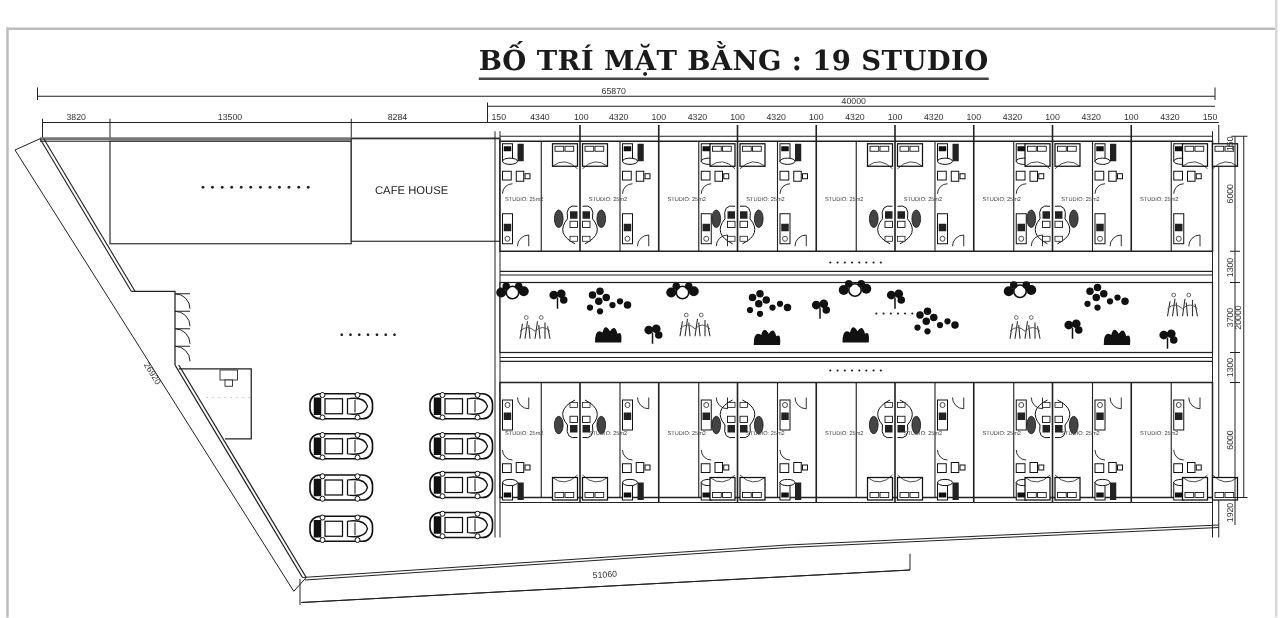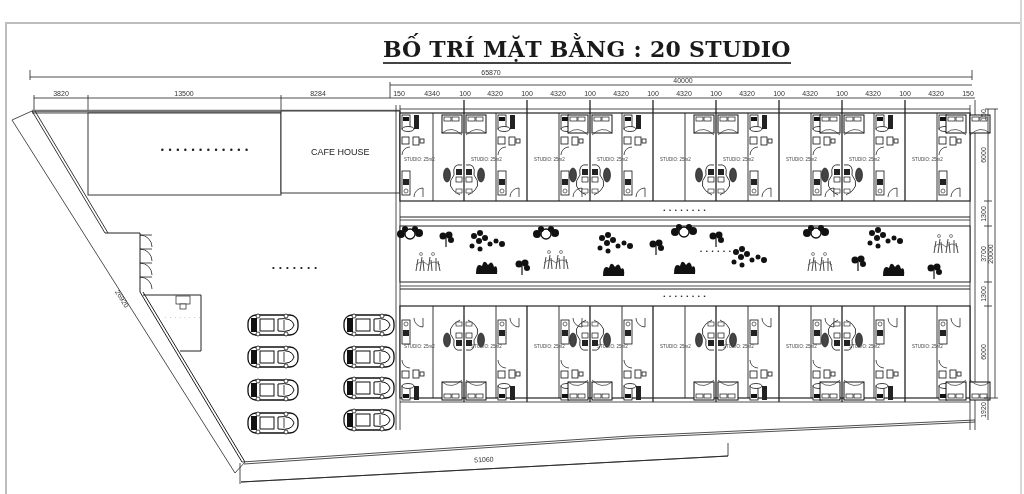--- a/index.html
+++ b/index.html
@@ -2,29 +2,29 @@
 <html><head>
 <meta charset="utf-8">
 <style>
   html,body{margin:0;padding:0;background:#ffffff;}
   body{width:1024px;height:494px;position:relative;overflow:hidden;font-family:"Liberation Sans",sans-serif;}
   .frame{position:absolute;left:5px;top:22px;width:1014px;height:472px;border-left:2px solid #bdbdbd;border-top:2px solid #bdbdbd;}
   .rframe{position:absolute;right:2px;top:0;width:2px;height:494px;background:#d8d8d8;}
   .title{position:absolute;left:383px;top:36px;font-family:"DejaVu Serif","Liberation Serif",serif;font-weight:bold;font-size:22px;color:#1a1a1a;letter-spacing:0.3px;border-bottom:2px solid #444;line-height:26px;white-space:nowrap;}
   svg{position:absolute;left:0;top:0;}
   .dim{font-family:"Liberation Sans",sans-serif;font-size:7px;fill:#333;}
-  .cafe{position:absolute;left:311px;top:147px;font-size:9px;color:#222;}
+  .cafe{position:absolute;left:300px;top:147px;font-size:9px;color:#222;}
 </style>
 </head>
 <body>
 
 <div class="frame"></div>
 <div class="rframe"></div>
 
-<div class="title">BỐ TRÍ MẶT BẰNG : 20 STUDIO</div>
+<div class="title">BỐ TRÍ MẶT BẰNG : 19 STUDIO</div>
 
 <svg width="1024" height="494" viewBox="0 0 1024 494">
   <defs>
 
     <g id="car">
       <rect x="0" y="0" width="50" height="20" rx="8" fill="#fff" stroke="#111" stroke-width="1.3"></rect>
       <rect x="3" y="3" width="6" height="14" fill="#111"></rect>
       <rect x="12" y="4" width="14" height="12" fill="#fff" stroke="#111" stroke-width="1"></rect>
       <path d="M30 4 Q44 2 46 10 Q44 18 30 16 Z" fill="#fff" stroke="#111" stroke-width="1"></path>
       <line x1="36" y1="5" x2="36" y2="15" stroke="#111" stroke-width="0.8"></line>

